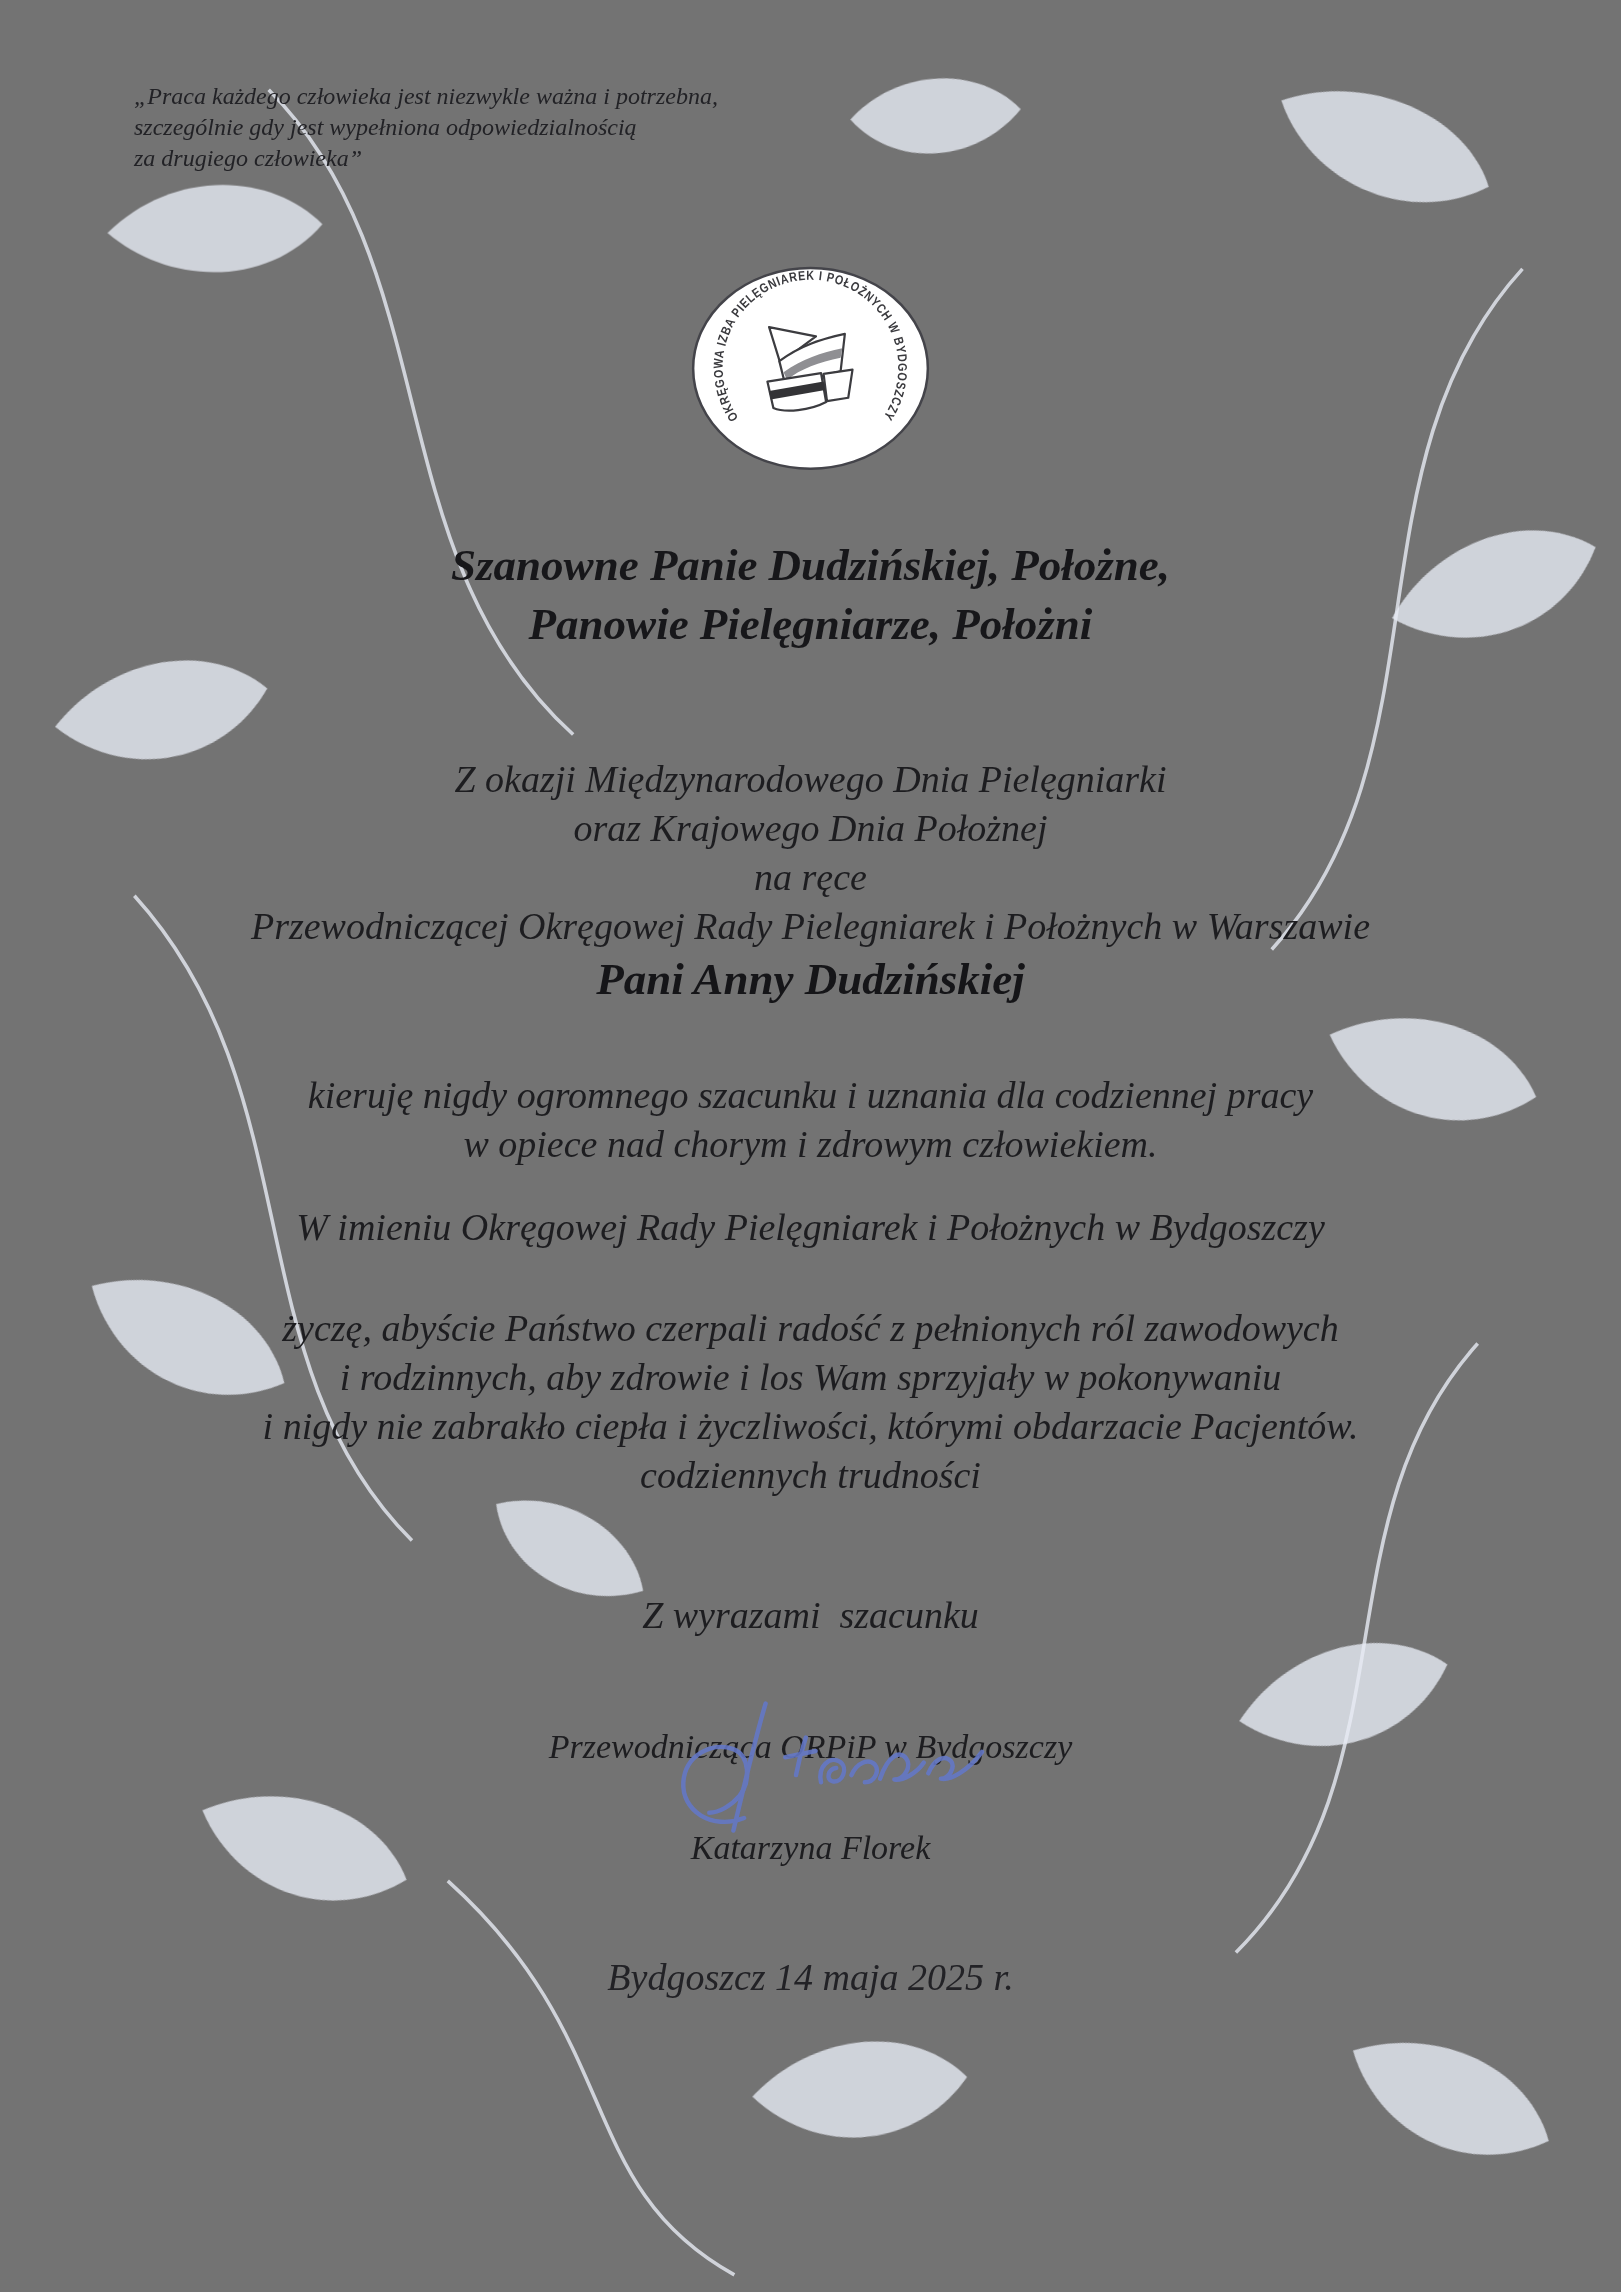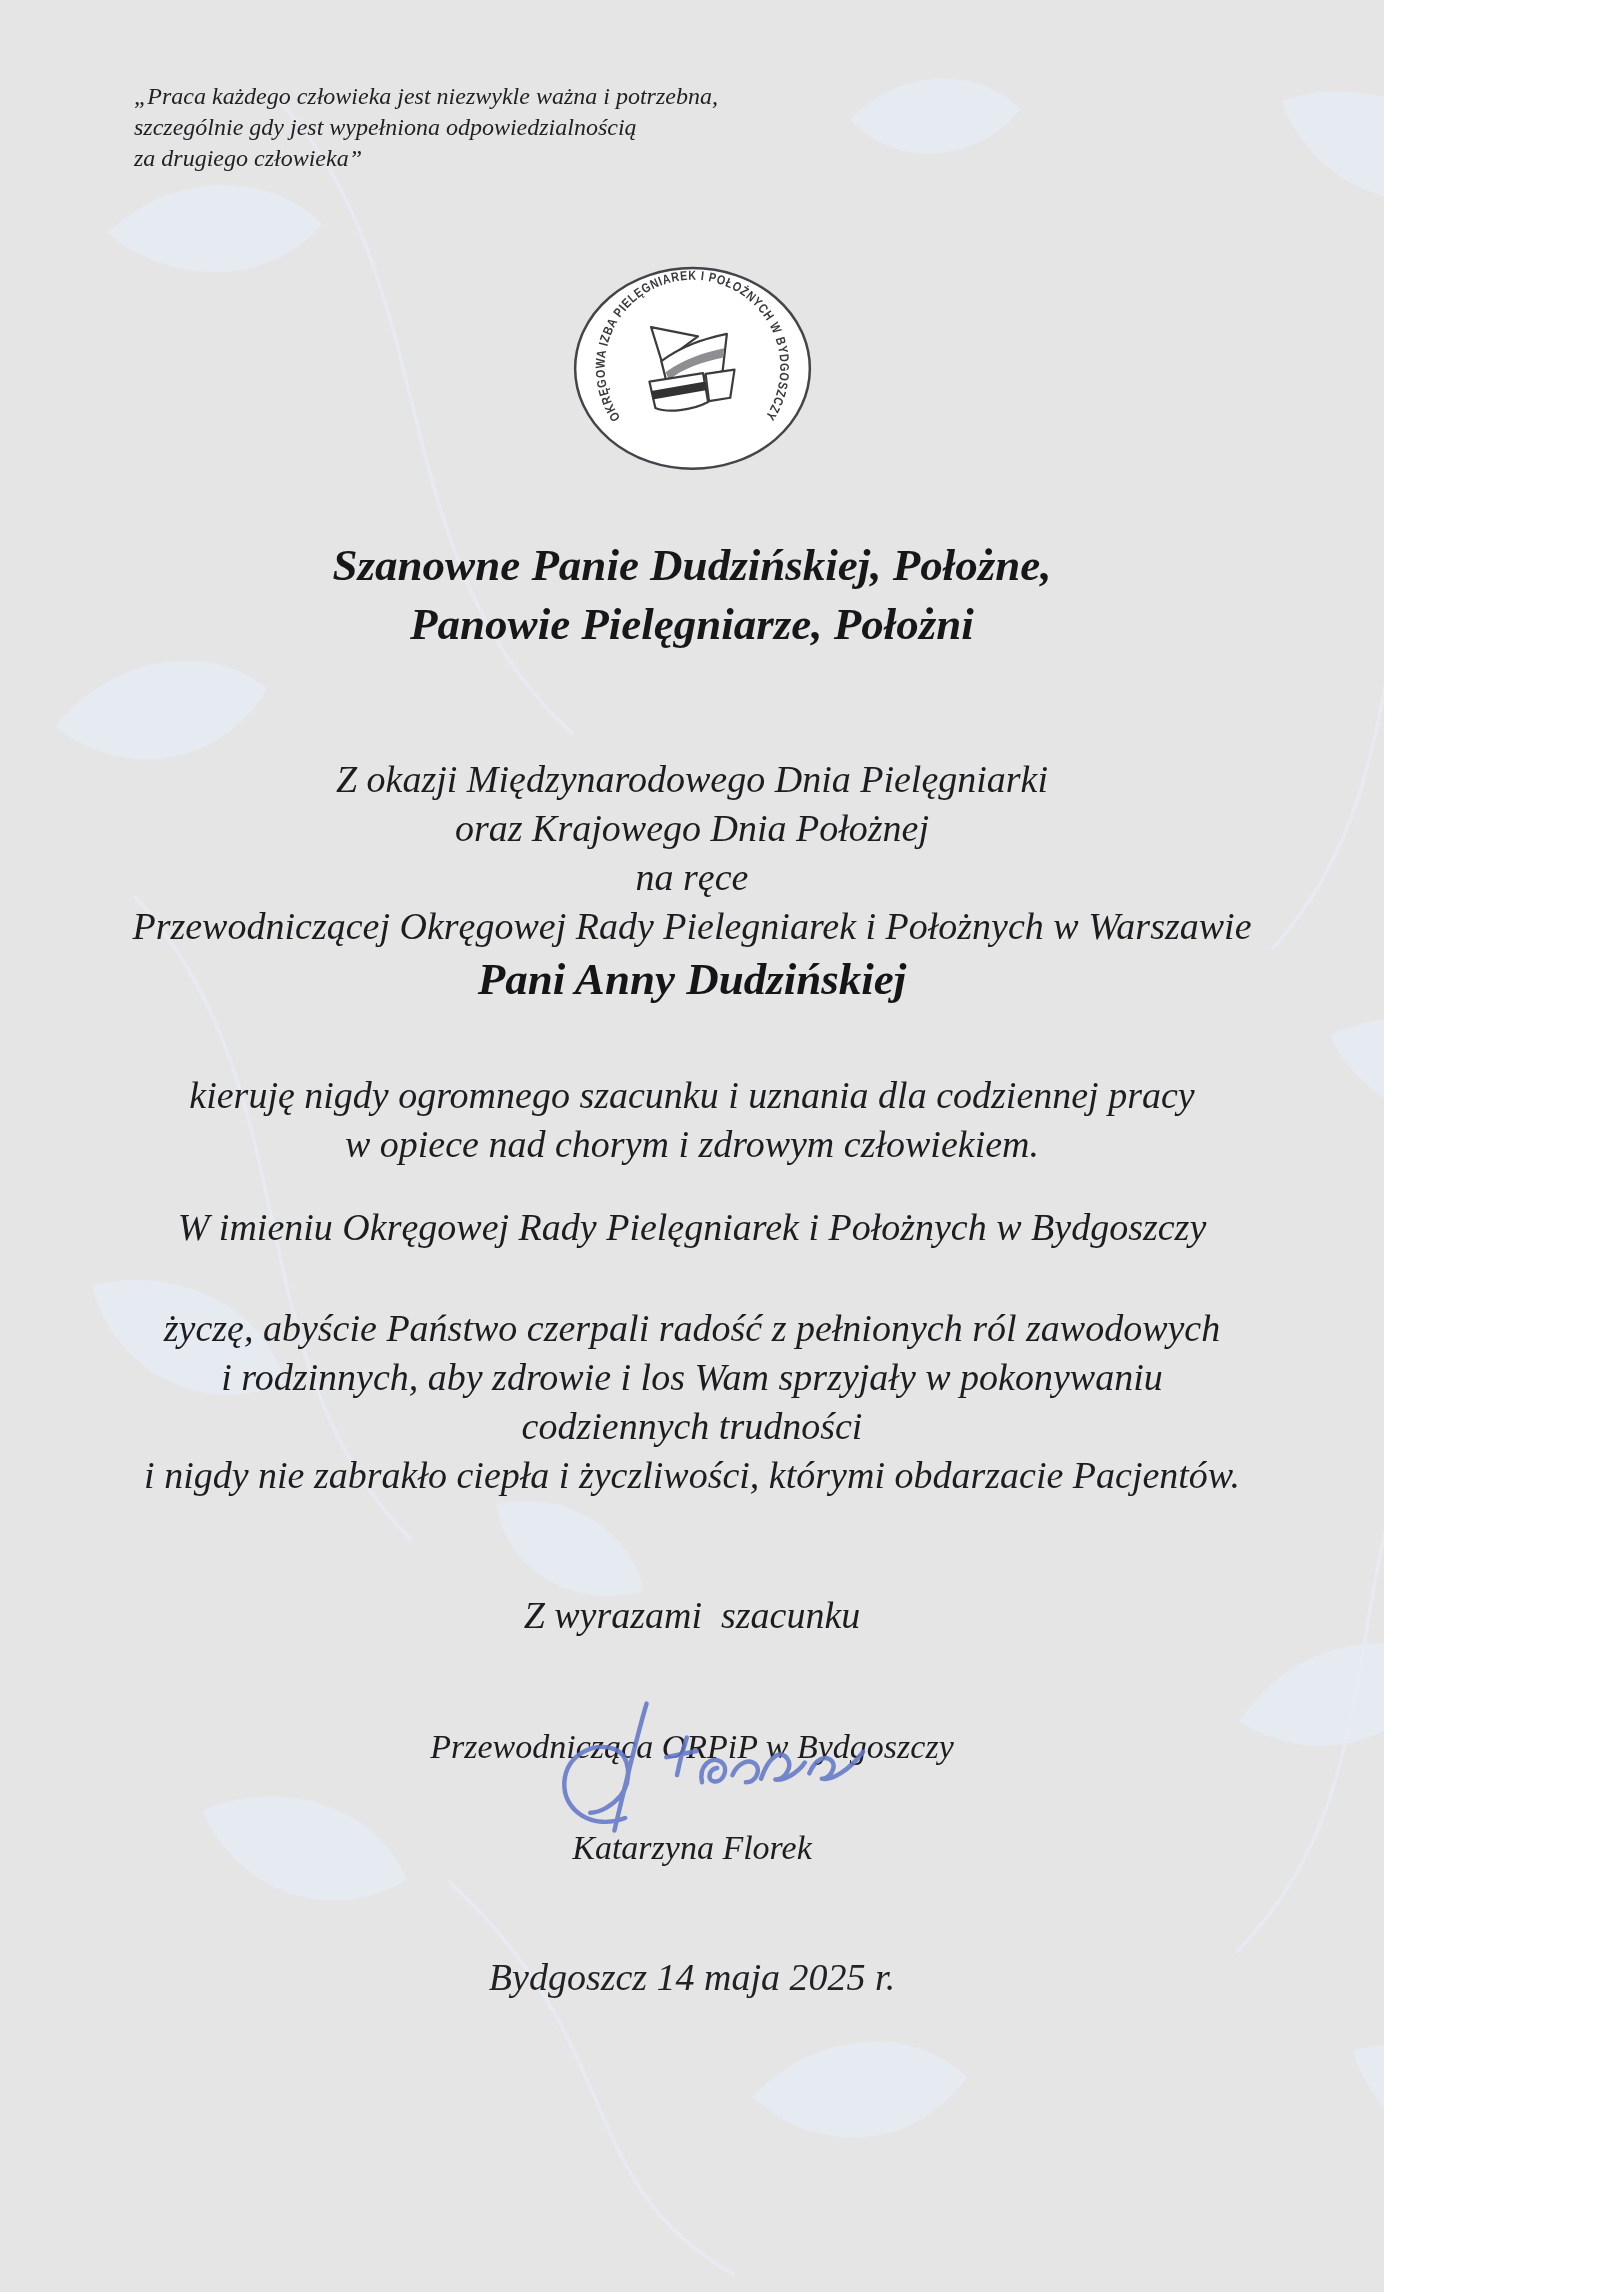--- a/index.html
+++ b/index.html
@@ -1,20 +1,20 @@
 <!DOCTYPE html>
 <html lang="pl" style="--ink: #6478c8;font-size:14.3px"><head>
 <meta charset="utf-8">
 <style>
   * { margin:0; padding:0; box-sizing:border-box; }
   html,body { background:#ffffff; }
   .page {
     position:relative;
-    width:1384px; height:2293px;
-    background:#e5e5e5;
+    width:1621px; height:2293px;
+    background:#737373;
     overflow:hidden;
     font-family:"Liberation Serif", serif;
     color:#1d1d20;
   }
   .watermark {
     position:absolute; inset:0; z-index:0; pointer-events:none;
   }
   .content { position:relative; z-index:1; text-align:center; }
 
   .quote {
@@ -135,22 +135,22 @@
     <div class="body-block p-respect">
       <div>kieruję nigdy ogromnego szacunku i uznania dla codziennej pracy</div>
       <div>w opiece nad chorym i zdrowym człowiekiem.</div>
     </div>
 
     <div class="body-block p-behalf">W imieniu Okręgowej Rady Pielęgniarek i Położnych w Bydgoszczy</div>
 
     <div class="body-block p-wishes">
       <div>życzę, abyście Państwo czerpali radość z pełnionych ról zawodowych</div>
       <div>i rodzinnych, aby zdrowie i los Wam sprzyjały w pokonywaniu</div>
+      <div>i nigdy nie zabrakło ciepła i życzliwości, którymi obdarzacie Pacjentów.</div>
       <div>codziennych trudności</div>
-      <div>i nigdy nie zabrakło ciepła i życzliwości, którymi obdarzacie Pacjentów.</div>
     </div>
 
     <div class="body-block closing">Z wyrazami  szacunku</div>
 
     <div class="sig-block">
       <div class="sig-title">Przewodnicząca ORPiP w Bydgoszczy</div>
 
       <svg class="sig-ink" viewBox="0 0 380 170" aria-hidden="true">
         <g fill="none" stroke-width="5" stroke-linecap="round" stroke-linejoin="round" opacity="0.88">
           <path d="M100,132 C64,146 30,124 32,92 C34,62 64,46 88,55 C106,62 108,90 95,107 C86,118 72,126 61,126"></path>

